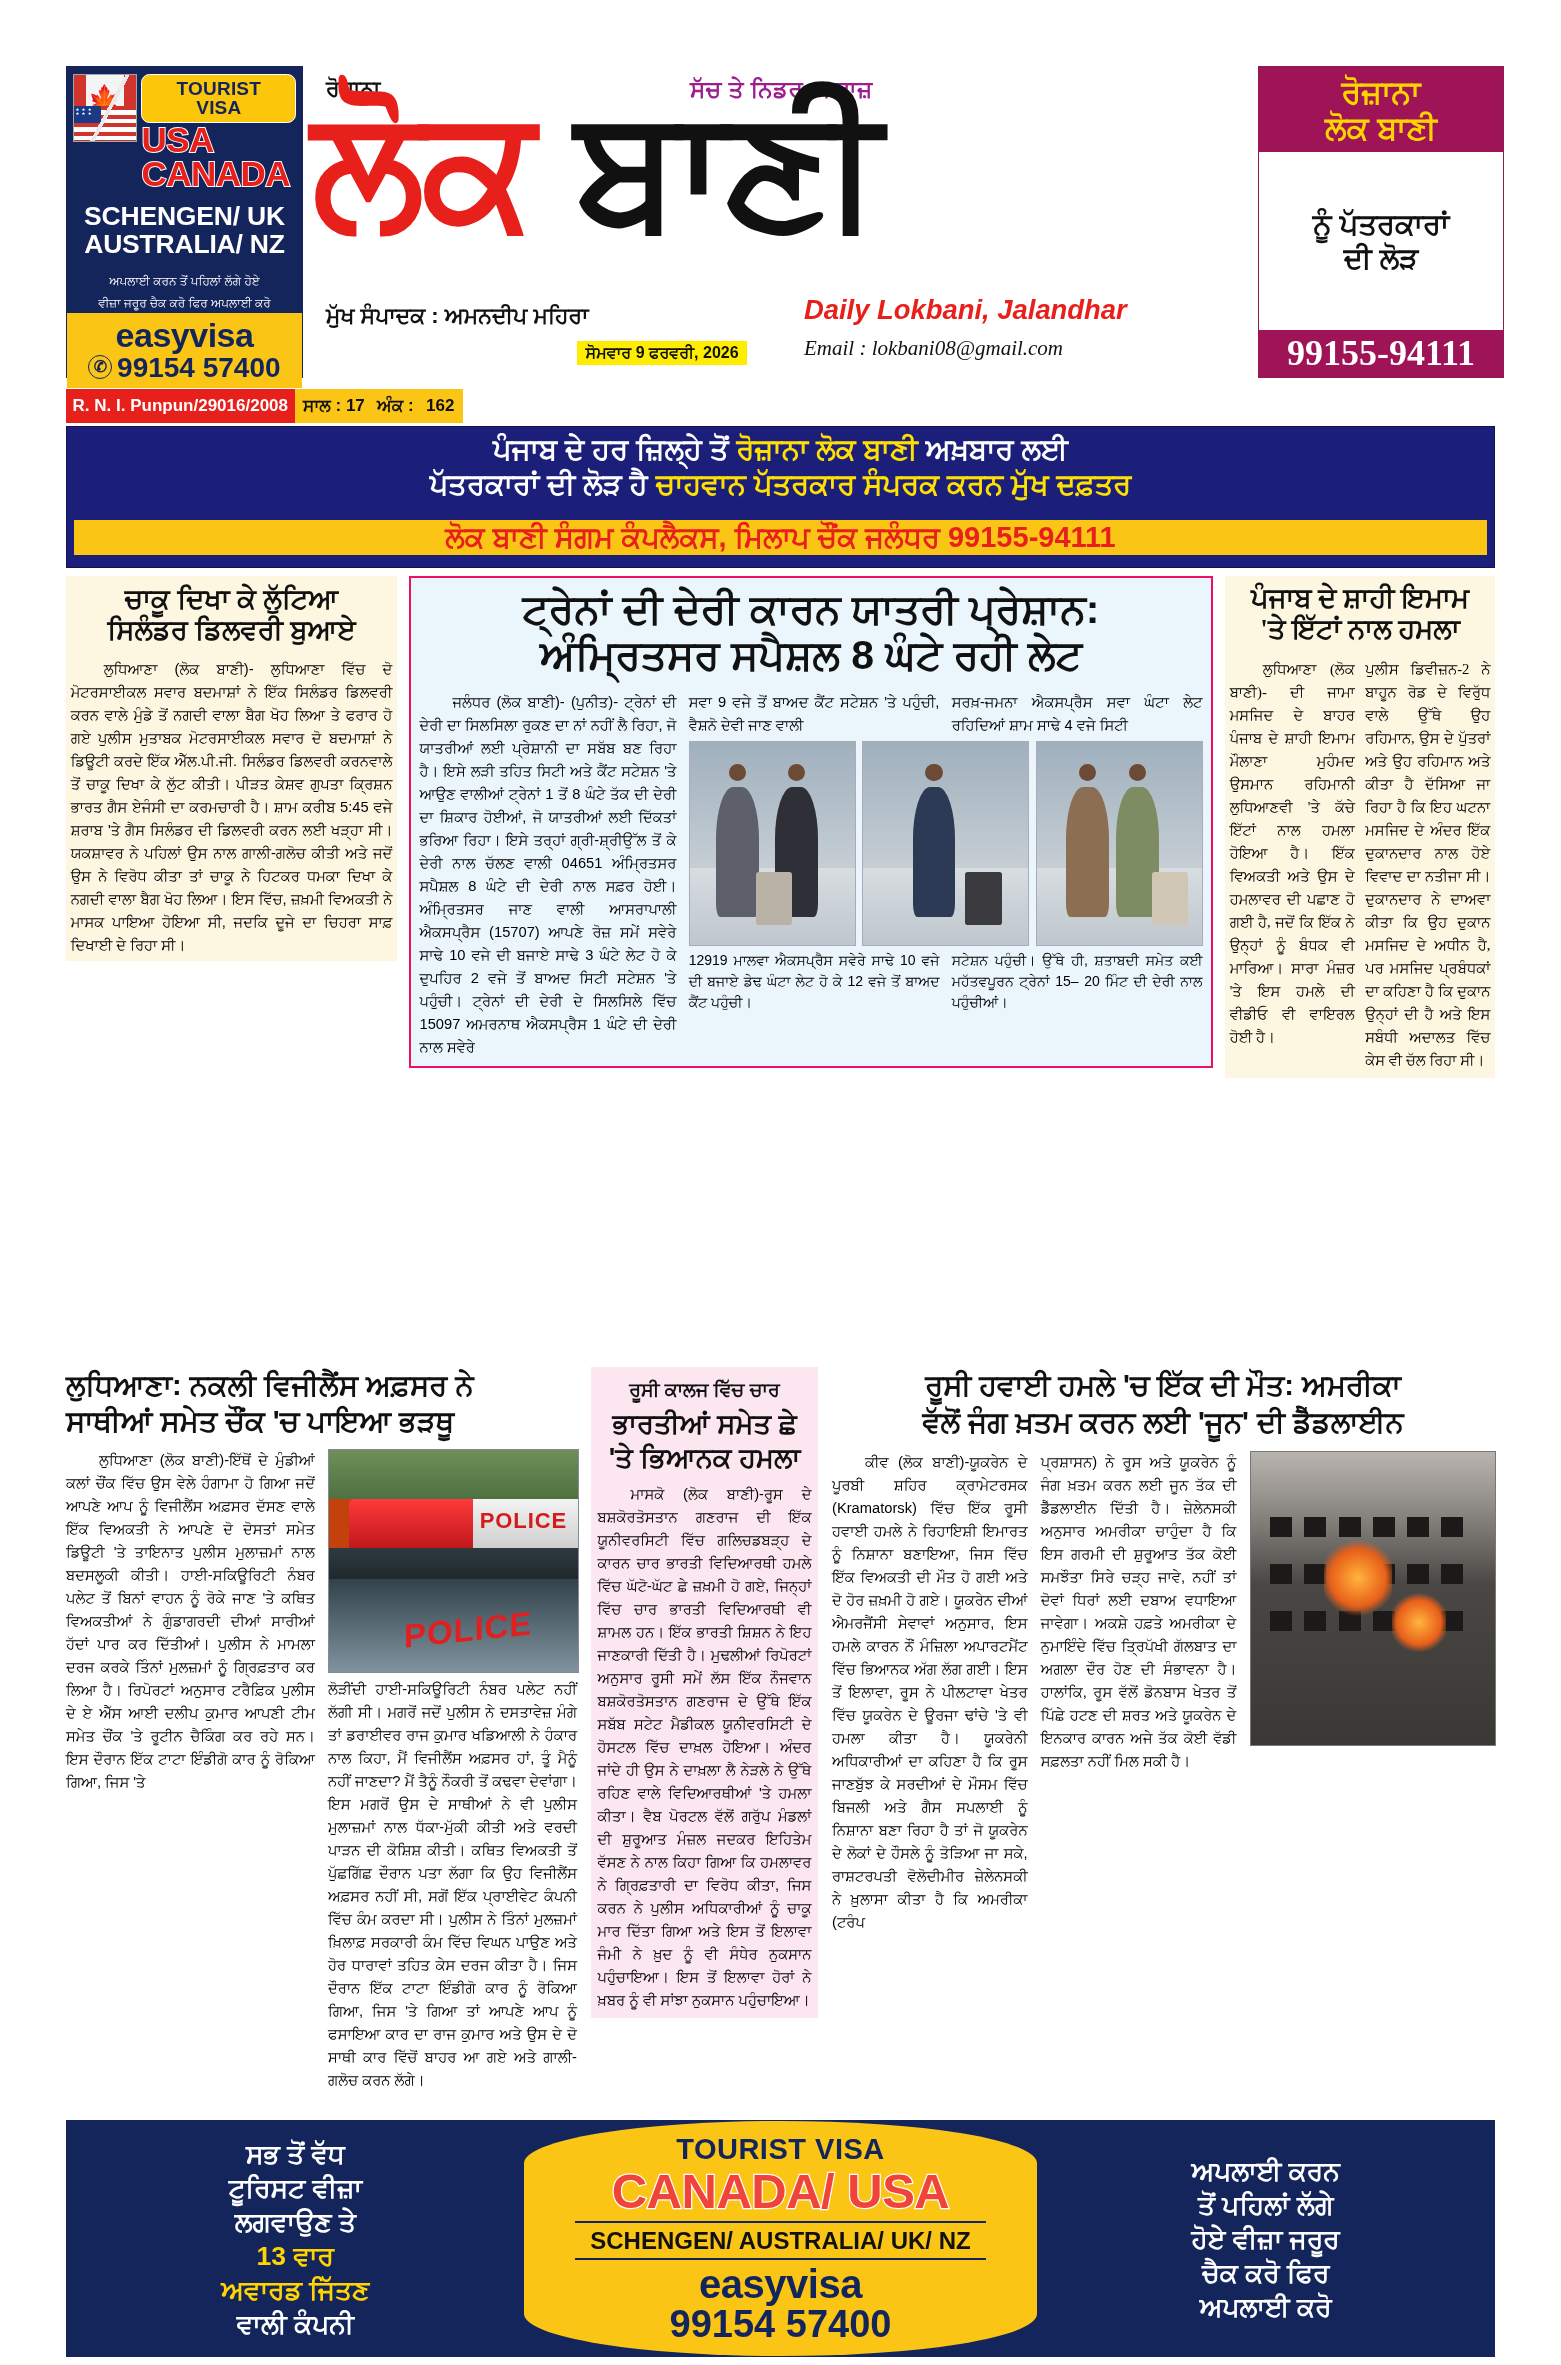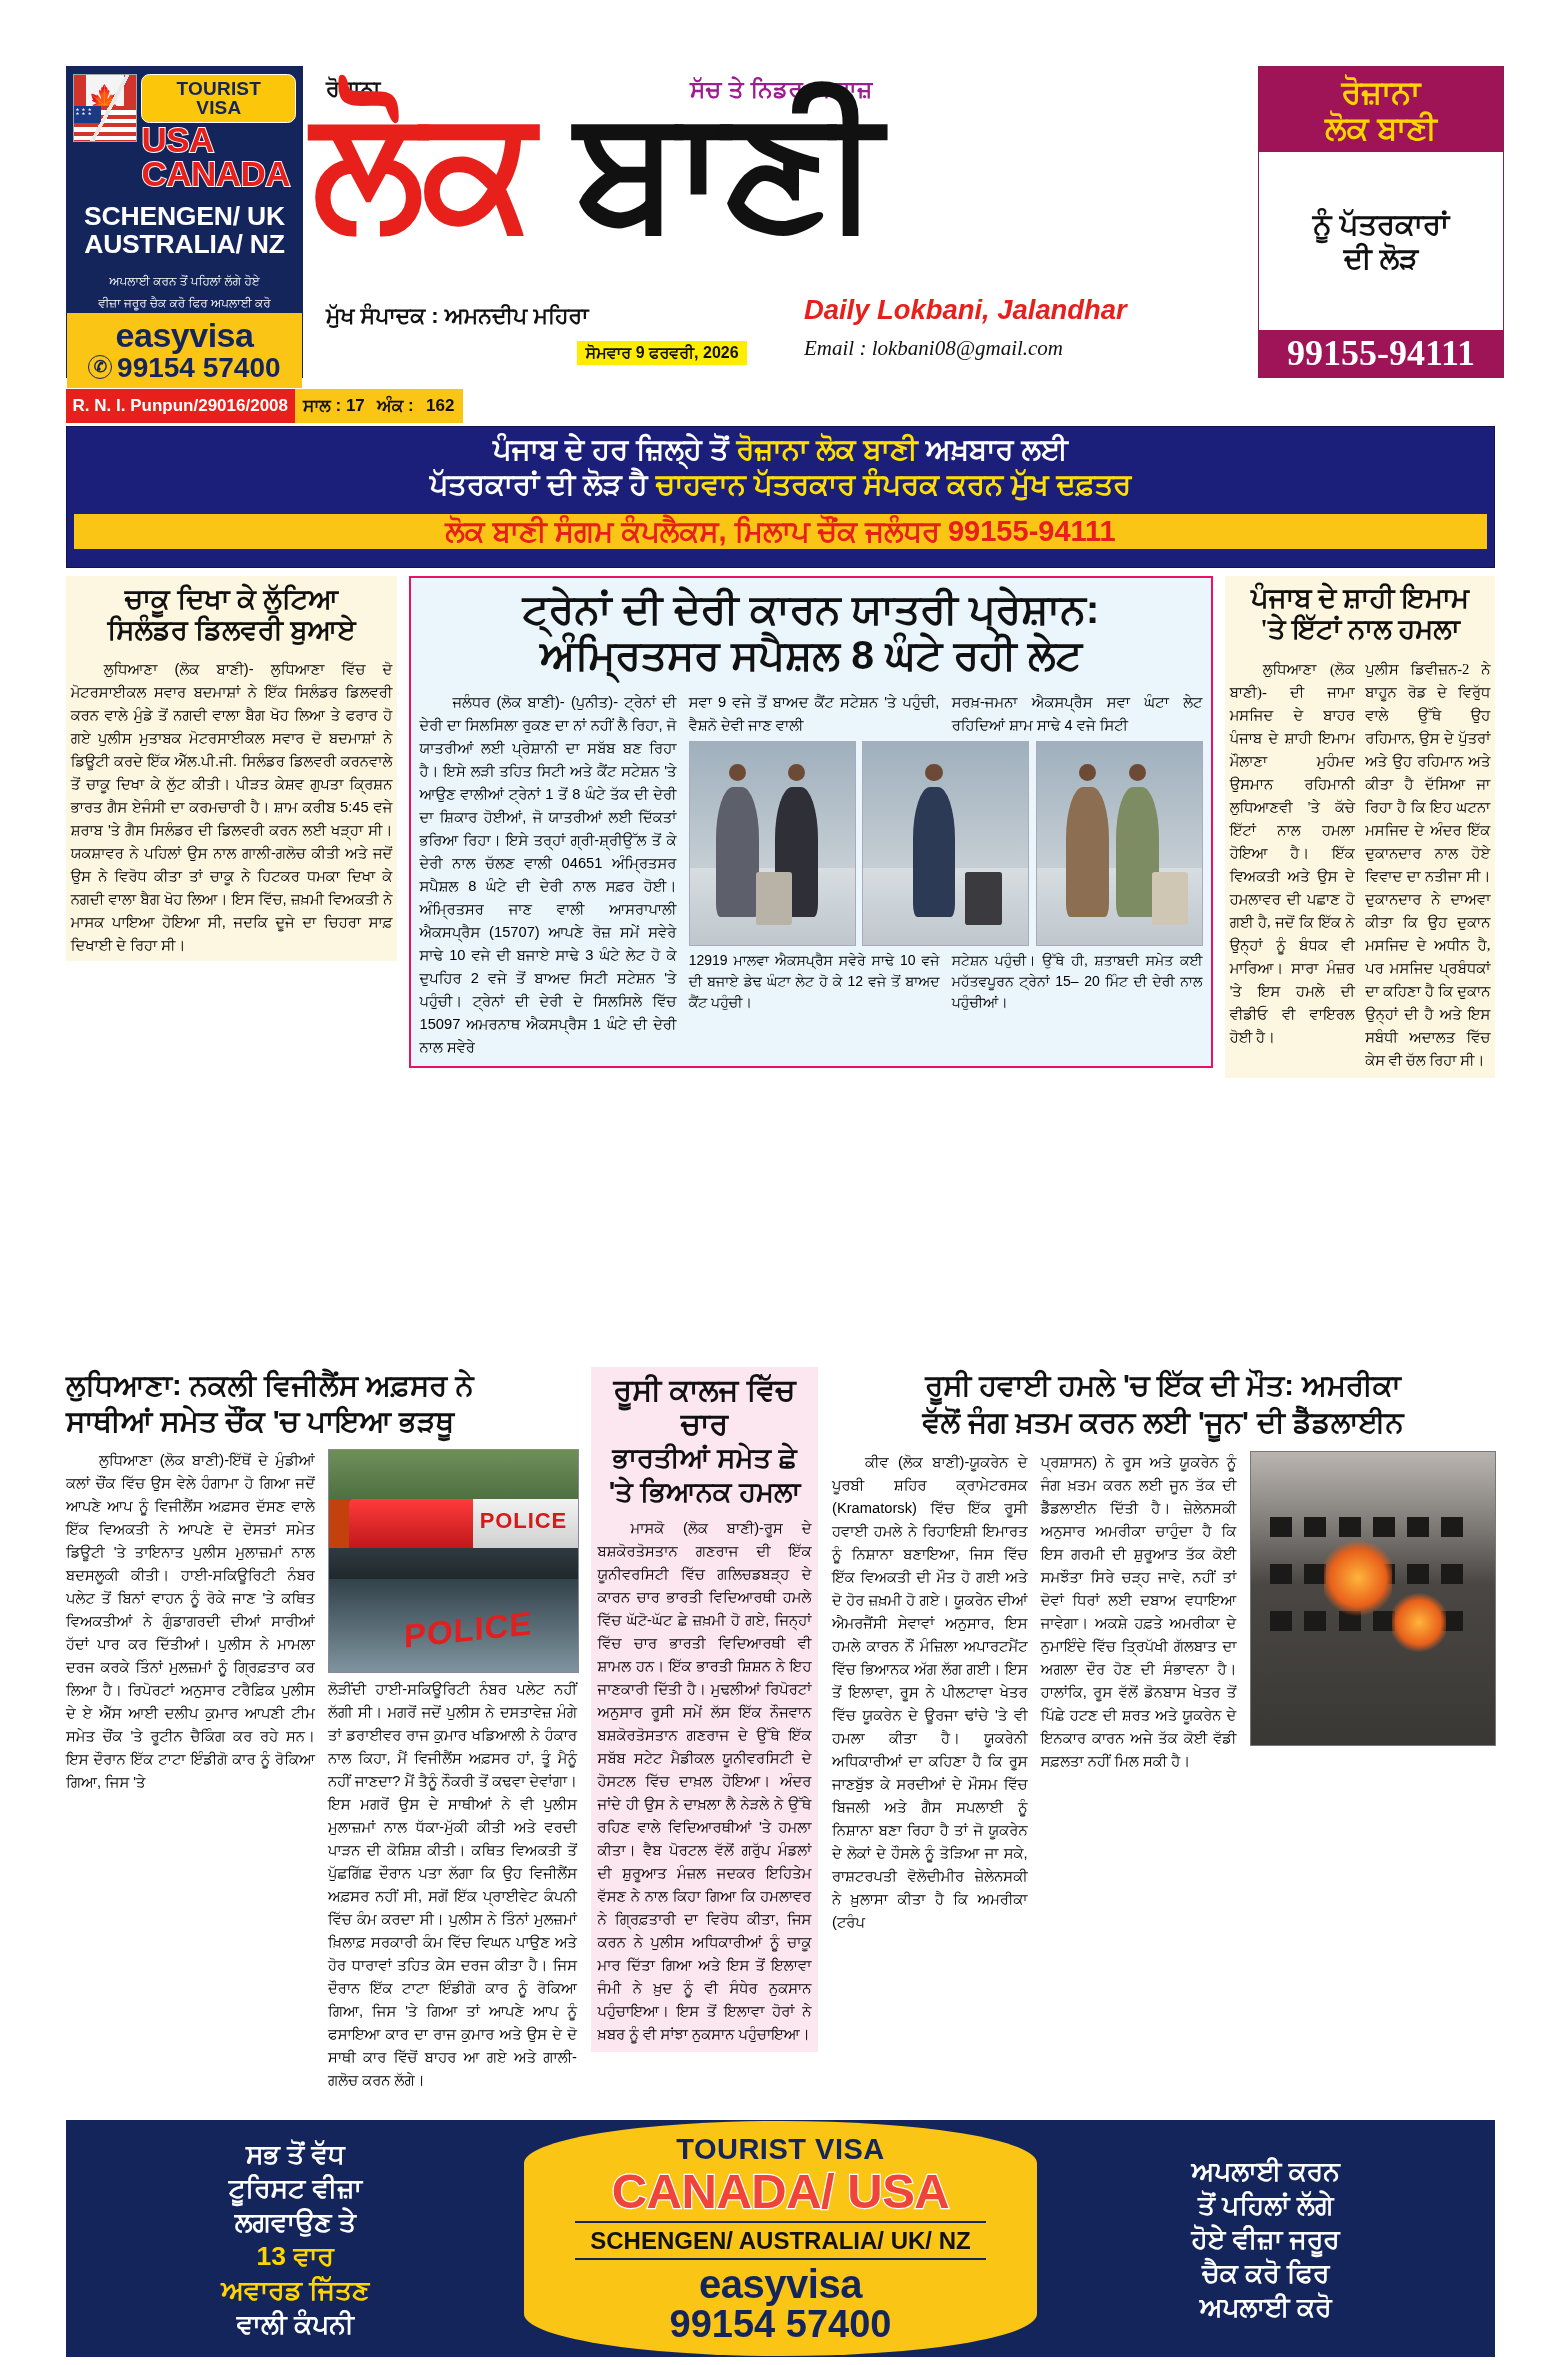--- a/index.html
+++ b/index.html
@@ -69,21 +69,21 @@
   .ib-year{background:#fbc516;color:#111;font-weight:bold;font-size:17px;display:flex;align-items:center;gap:12.3px;padding:0 8.5px;white-space:nowrap;}
   .ib-main{background:#e8201b;color:#fff;font-weight:bold;font-size:17px;display:flex;align-items:center;padding:0 8.5px;flex:1 1 auto;white-space:nowrap;gap:4.7px;}
   .ib-main .y{color:#ffe600;}
 
   
   .bluebanner{position:absolute;left:66px;top:426px;width:1429px;height:142px;
      background:#1b1f7a;border:1.9px solid #11134f;box-sizing:border-box;padding:4.7px 6.6px 0 6.6px;}
   .bb-l1,.bb-l2{font-size:29px;line-height:35px;font-weight:bold;text-align:center;white-space:nowrap;}
   .bb-l1 .w,.bb-l2 .w{color:#ffffff;}
   .bb-l1 .y,.bb-l2 .y{color:#ffe000;}
-  .bb-l3{margin:12px 0 0 0;background:#fbc516;color:#e8201b;font-weight:bold;font-size:29px;line-height:35px;text-align:center;white-space:nowrap;}
+  .bb-l3{margin:18px 0 0 0;background:#fbc516;color:#e8201b;font-weight:bold;font-size:29px;line-height:35px;text-align:center;white-space:nowrap;}
 
   
   .news{position:absolute;left:66px;top:576px;width:1429px;}
 
   .colA{position:absolute;left:0;top:0;width:331px;}
   .colB{position:absolute;left:343px;top:0;width:804px;}
   .colC{position:absolute;left:1159px;top:0;width:270px;font-family:Liberation Serif, serif;}
 
   .hl-box{background:#fdf6e0;padding:6.6px 4.7px;}
   .hl{font-size:27.4px;line-height:31px;font-weight:bold;color:#111;text-align:center;}
@@ -329,21 +329,21 @@
             <div class="hood">
                 <span>POLICE</span>
               </div>
           </div>
           <div class="story-body" style="margin-top:4.7px;">ਲੋੜੀਂਦੀ ਹਾਈ-ਸਕਿਊਰਿਟੀ ਨੰਬਰ ਪਲੇਟ ਨਹੀਂ ਲੱਗੀ ਸੀ। ਮਗਰੋਂ ਜਦੋਂ ਪੁਲੀਸ ਨੇ ਦਸਤਾਵੇਜ਼ ਮੰਗੇ ਤਾਂ ਡਰਾਈਵਰ ਰਾਜ ਕੁਮਾਰ ਖਡਿਆਲੀ ਨੇ ਹੰਕਾਰ ਨਾਲ ਕਿਹਾ, ਮੈਂ ਵਿਜੀਲੈਂਸ ਅਫ਼ਸਰ ਹਾਂ, ਤੂੰ ਮੈਨੂੰ ਨਹੀਂ ਜਾਣਦਾ? ਮੈਂ ਤੈਨੂੰ ਨੌਕਰੀ ਤੋਂ ਕਢਵਾ ਦੇਵਾਂਗਾ। ਇਸ ਮਗਰੋਂ ਉਸ ਦੇ ਸਾਥੀਆਂ ਨੇ ਵੀ ਪੁਲੀਸ ਮੁਲਾਜ਼ਮਾਂ ਨਾਲ ਧੱਕਾ-ਮੁੱਕੀ ਕੀਤੀ ਅਤੇ ਵਰਦੀ ਪਾੜਨ ਦੀ ਕੋਸ਼ਿਸ਼ ਕੀਤੀ। ਕਥਿਤ ਵਿਅਕਤੀ ਤੋਂ ਪੁੱਛਗਿੱਛ ਦੌਰਾਨ ਪਤਾ ਲੱਗਾ ਕਿ ਉਹ ਵਿਜੀਲੈਂਸ ਅਫ਼ਸਰ ਨਹੀਂ ਸੀ, ਸਗੋਂ ਇੱਕ ਪ੍ਰਾਈਵੇਟ ਕੰਪਨੀ ਵਿੱਚ ਕੰਮ ਕਰਦਾ ਸੀ। ਪੁਲੀਸ ਨੇ ਤਿੰਨਾਂ ਮੁਲਜ਼ਮਾਂ ਖ਼ਿਲਾਫ਼ ਸਰਕਾਰੀ ਕੰਮ ਵਿੱਚ ਵਿਘਨ ਪਾਉਣ ਅਤੇ ਹੋਰ ਧਾਰਾਵਾਂ ਤਹਿਤ ਕੇਸ ਦਰਜ ਕੀਤਾ ਹੈ। ਜਿਸ ਦੌਰਾਨ ਇੱਕ ਟਾਟਾ ਇੰਡੀਗੋ ਕਾਰ ਨੂੰ ਰੋਕਿਆ ਗਿਆ, ਜਿਸ 'ਤੇ ਗਿਆ ਤਾਂ ਆਪਣੇ ਆਪ ਨੂੰ ਫਸਾਇਆ ਕਾਰ ਦਾ ਰਾਜ ਕੁਮਾਰ ਅਤੇ ਉਸ ਦੇ ਦੋ ਸਾਥੀ ਕਾਰ ਵਿੱਚੋਂ ਬਾਹਰ ਆ ਗਏ ਅਤੇ ਗਾਲੀ-ਗਲੋਚ ਕਰਨ ਲੱਗੇ।</div>
         </div>
       </div>
     </div>
 
     <div class="pinkbox" style="position:absolute;left:525px;top:0;width:227px;padding:5.7px 6.6px;box-sizing:border-box;">
-      <div class="hl" style="font-size:30px;line-height:34px;">ਰੂਸੀ ਕਾਲਜ ਵਿੱਚ ਚਾਰ</div>
+      <div class="hl" style="font-size:19px;line-height:34px;">ਰੂਸੀ ਕਾਲਜ ਵਿੱਚ ਚਾਰ</div>
       <div class="hl" style="font-size:27.4px;line-height:34px;">ਭਾਰਤੀਆਂ ਸਮੇਤ ਛੇ</div>
       <div class="hl" style="font-size:27.4px;line-height:34px;">'ਤੇ ਭਿਆਨਕ ਹਮਲਾ</div>
       <div class="story-body indent" style="margin-top:8.5px;">ਮਾਸਕੋ (ਲੋਕ ਬਾਣੀ)-ਰੂਸ ਦੇ ਬਸ਼ਕੋਰਤੋਸਤਾਨ ਗਣਰਾਜ ਦੀ ਇੱਕ ਯੂਨੀਵਰਸਿਟੀ ਵਿੱਚ ਗਲਿਚਡਬੜ੍ਹ ਦੇ ਕਾਰਨ ਚਾਰ ਭਾਰਤੀ ਵਿਦਿਆਰਥੀ ਹਮਲੇ ਵਿੱਚ ਘੱਟੋ-ਘੱਟ ਛੇ ਜ਼ਖ਼ਮੀ ਹੋ ਗਏ, ਜਿਨ੍ਹਾਂ ਵਿੱਚ ਚਾਰ ਭਾਰਤੀ ਵਿਦਿਆਰਥੀ ਵੀ ਸ਼ਾਮਲ ਹਨ। ਇੱਕ ਭਾਰਤੀ ਸ਼ਿਸ਼ਨ ਨੇ ਇਹ ਜਾਣਕਾਰੀ ਦਿੱਤੀ ਹੈ। ਮੁਢਲੀਆਂ ਰਿਪੋਰਟਾਂ ਅਨੁਸਾਰ ਰੂਸੀ ਸਮੇਂ ਲੱਸ ਇੱਕ ਨੌਜਵਾਨ ਬਸ਼ਕੋਰਤੋਸਤਾਨ ਗਣਰਾਜ ਦੇ ਉੱਥੇ ਇੱਕ ਸਬੱਬ ਸਟੇਟ ਮੈਡੀਕਲ ਯੂਨੀਵਰਸਿਟੀ ਦੇ ਹੋਸਟਲ ਵਿੱਚ ਦਾਖ਼ਲ ਹੋਇਆ। ਅੰਦਰ ਜਾਂਦੇ ਹੀ ਉਸ ਨੇ ਦਾਖ਼ਲਾ ਲੈ ਨੇੜਲੇ ਨੇ ਉੱਥੇ ਰਹਿਣ ਵਾਲੇ ਵਿਦਿਆਰਥੀਆਂ 'ਤੇ ਹਮਲਾ ਕੀਤਾ। ਵੈਬ ਪੋਰਟਲ ਵੱਲੋਂ ਗਰੁੱਪ ਮੰਡਲਾਂ ਦੀ ਸ਼ੁਰੂਆਤ ਮੰਜ਼ਲ ਜਦਕਰ ਇਹਿਤੇਮ ਵੱਸਣ ਨੇ ਨਾਲ ਕਿਹਾ ਗਿਆ ਕਿ ਹਮਲਾਵਰ ਨੇ ਗ੍ਰਿਫ਼ਤਾਰੀ ਦਾ ਵਿਰੋਧ ਕੀਤਾ, ਜਿਸ ਕਰਨ ਨੇ ਪੁਲੀਸ ਅਧਿਕਾਰੀਆਂ ਨੂੰ ਚਾਕੂ ਮਾਰ ਦਿੱਤਾ ਗਿਆ ਅਤੇ ਇਸ ਤੋਂ ਇਲਾਵਾ ਜੰਮੀ ਨੇ ਖ਼ੁਦ ਨੂੰ ਵੀ ਸੰਧੇਰ ਨੁਕਸਾਨ ਪਹੁੰਚਾਇਆ। ਇਸ ਤੋਂ ਇਲਾਵਾ ਹੋਰਾਂ ਨੇ ਖ਼ਬਰ ਨੂੰ ਵੀ ਸਾਂਝਾ ਨੁਕਸਾਨ ਪਹੁੰਚਾਇਆ।</div>
     </div>
 
     <div style="position:absolute;left:766px;top:0;width:662px;">
       <div class="hl" style="font-size:29px;line-height:37px;">ਰੂਸੀ ਹਵਾਈ ਹਮਲੇ 'ਚ ਇੱਕ ਦੀ ਮੌਤ: ਅਮਰੀਕਾ</div>
       <div class="hl" style="font-size:29px;line-height:37px;">ਵੱਲੋਂ ਜੰਗ ਖ਼ਤਮ ਕਰਨ ਲਈ 'ਜੂਨ' ਦੀ ਡੈੱਡਲਾਈਨ</div>
       <div style="display:flex;gap:13.2px;margin-top:10.4px;">
         <div style="flex:1 1 0;">

